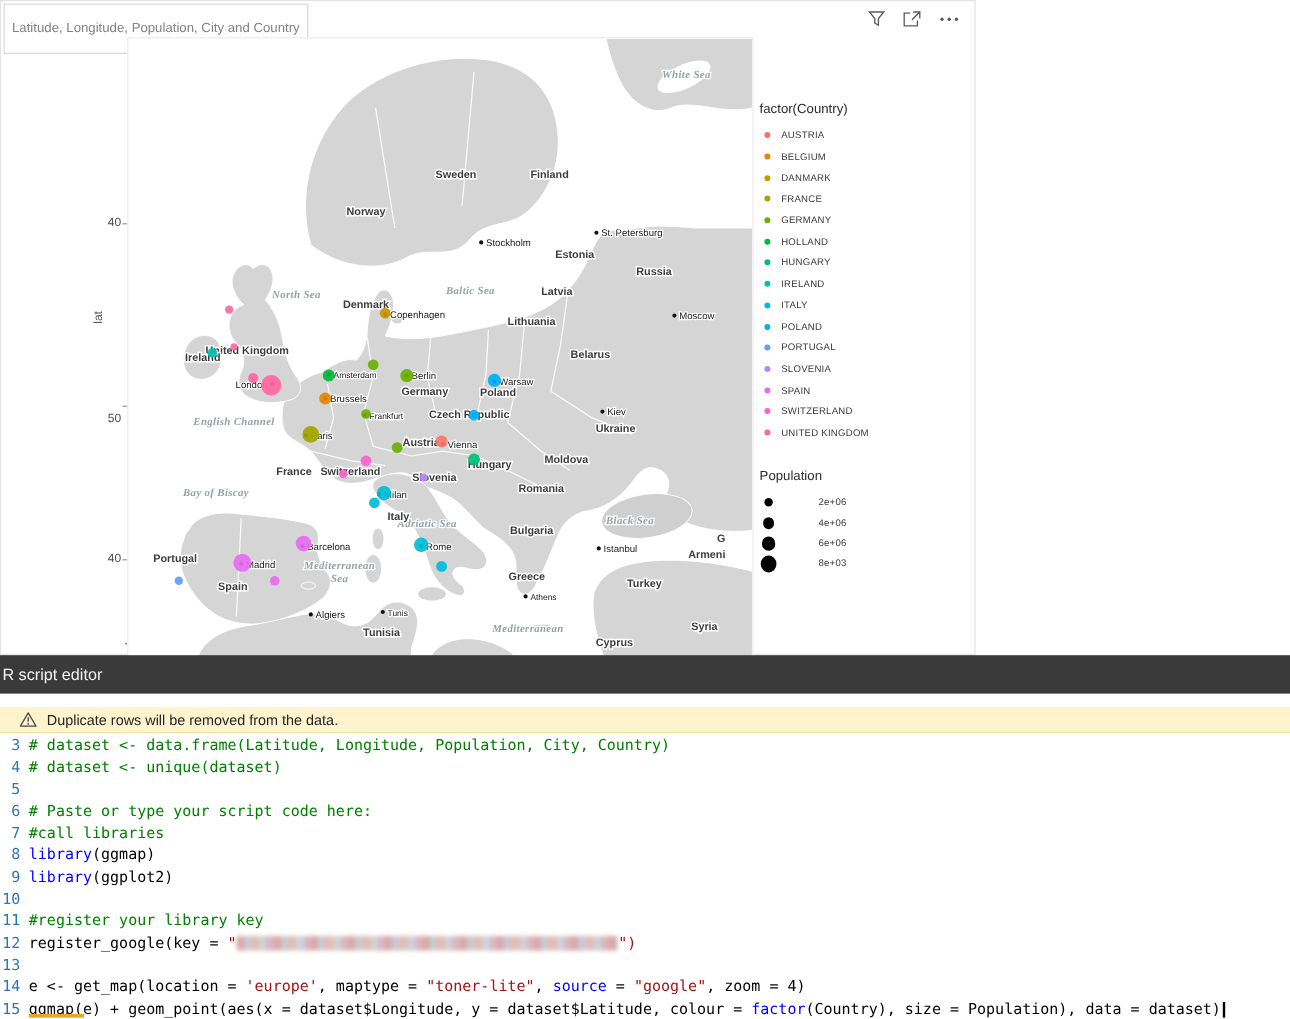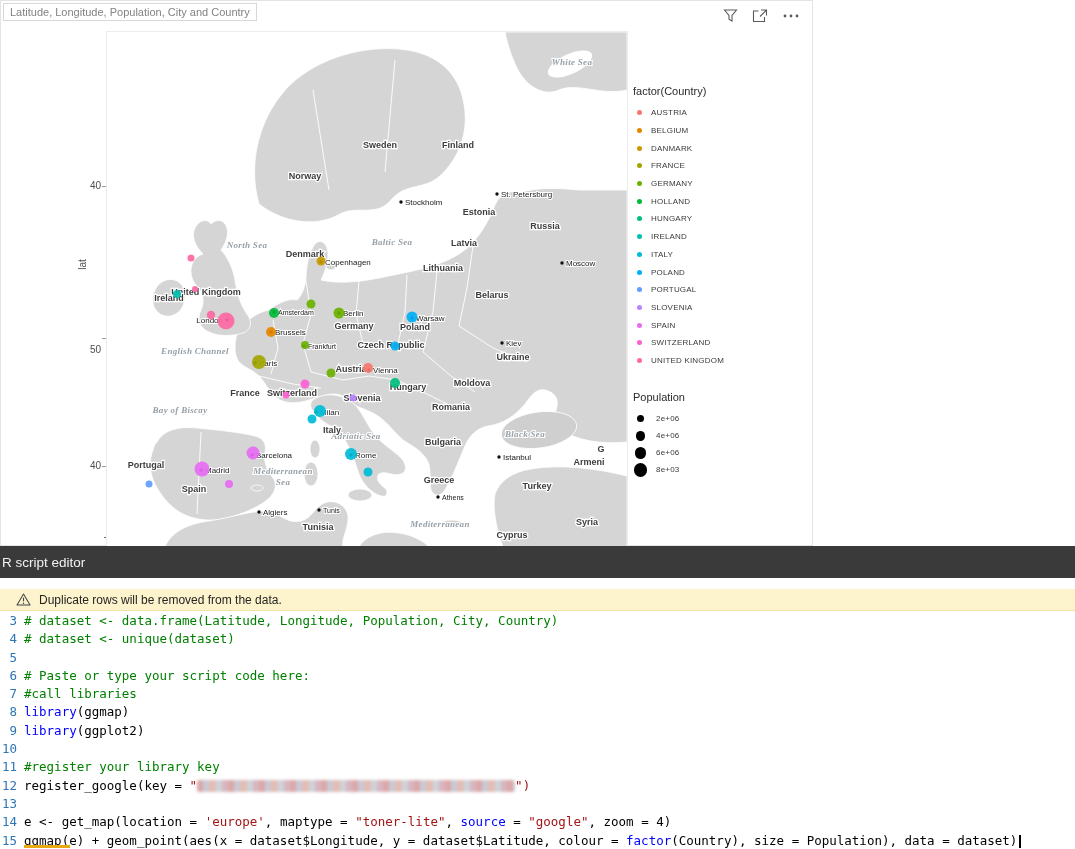--- a/index.html
+++ b/index.html
@@ -1,20 +1,20 @@
 <!DOCTYPE html>
 <html><head>
 <meta charset="utf-8">
 <style>
   html,body{margin:0;padding:0;background:#fff;font-family:"Liberation Sans",sans-serif;}
   #stage{position:relative;width:1075px;height:849px;overflow:hidden;background:#fff;}
 
   
   .visual{position:absolute;left:0;top:0;width:813px;height:546px;background:#fff;border:1px solid #e3e3e3;box-sizing:border-box;}
-  .visual-title{position:absolute;left:2px;top:2px;font-size:11px;color:#828282;border:1px solid #d8d8d8;padding:2px 6px;background:#fff;white-space:nowrap;}
+  .visual-title{position:absolute;left:2px;top:2px;font-size:11px;color:#828282;border:1px solid #d8d8d8;padding:14px 6px;background:#fff;white-space:nowrap;}
   .toolbar{position:absolute;right:12px;top:7px;display:flex;align-items:center;gap:14px;}
   .toolbar svg{display:block;}
 
   .map-wrap{position:absolute;left:105px;top:30px;width:520px;height:515px;border:1px solid #ececec;box-sizing:content-box;background:#fff;}
   #mapsvg{display:block;}
   .land{fill:#d5d5d5;stroke:#ffffff;stroke-width:0.8;}
   .land2{fill:#cfcfcf;stroke:#ffffff;stroke-width:0.8;}
   .border-line{fill:none;stroke:#ffffff;stroke-width:1;opacity:.9;}
   .sea-label{font:italic bold 9px "Liberation Serif",serif;fill:#97a1a8;stroke:#ffffff;stroke-width:2;paint-order:stroke;text-anchor:middle;letter-spacing:.3px;}
   .country-label{font:bold 9px "Liberation Sans",sans-serif;fill:#3d3d3d;stroke:#ffffff;stroke-width:2.4;paint-order:stroke;text-anchor:middle;}
@@ -26,21 +26,21 @@
   .y-tick{position:absolute;left:80px;width:20px;text-align:right;font-size:10px;color:#4d4d4d;}
   .y-tickmark{position:absolute;left:101px;width:4px;height:1px;background:#9a9a9a;}
   .x-tick{position:absolute;top:530px;width:24px;text-align:center;font-size:10px;color:#4d4d4d;text-shadow:0 0 2px #fff,0 0 2px #fff;}
 
   .legend{position:absolute;left:632px;top:84px;width:178px;}
   .legend-title{font-size:11px;color:#2b2b2b;margin-bottom:7px;}
   .legend-title.pop{margin-top:22px;}
   .lrow{display:flex;align-items:center;height:17.7px;}
   .ldot{width:5px;height:5px;border-radius:50%;margin:0 9px 0 4px;flex:none;}
   .llabel{font-size:8px;color:#3a3a3a;letter-spacing:.2px;}
-  .srow{display:flex;align-items:center;height:17px;}
+  .srow{display:flex;align-items:center;height:17px;gap:26px;}
   .scw{width:15px;display:flex;justify-content:center;margin-right:8px;flex:none;}
   .scircle{background:#000;border-radius:50%;}
 
   
   .rbar{position:absolute;left:0;top:546px;width:1075px;height:32px;background:#3a3a3a;color:#f2f2f2;font-size:13.5px;display:flex;align-items:center;padding-left:2px;box-sizing:border-box;}
   .warnbar{position:absolute;left:0;top:589px;width:1075px;height:22px;background:#fdf3cd;border-bottom:1px solid #f1e3a6;display:flex;align-items:center;gap:8px;padding-left:16px;box-sizing:border-box;font-size:12px;color:#252423;}
   .code{position:absolute;left:0;top:612px;width:1075px;height:237px;background:#fff;font-family:"DejaVu Sans Mono",monospace;font-size:12.5px;line-height:18.3px;overflow:hidden;}
   .code-line{display:flex;white-space:pre;}
   .gutter{width:17px;text-align:right;color:#2e75b6;flex:none;padding-right:7px;user-select:none;}
   .code-text{white-space:pre;}

